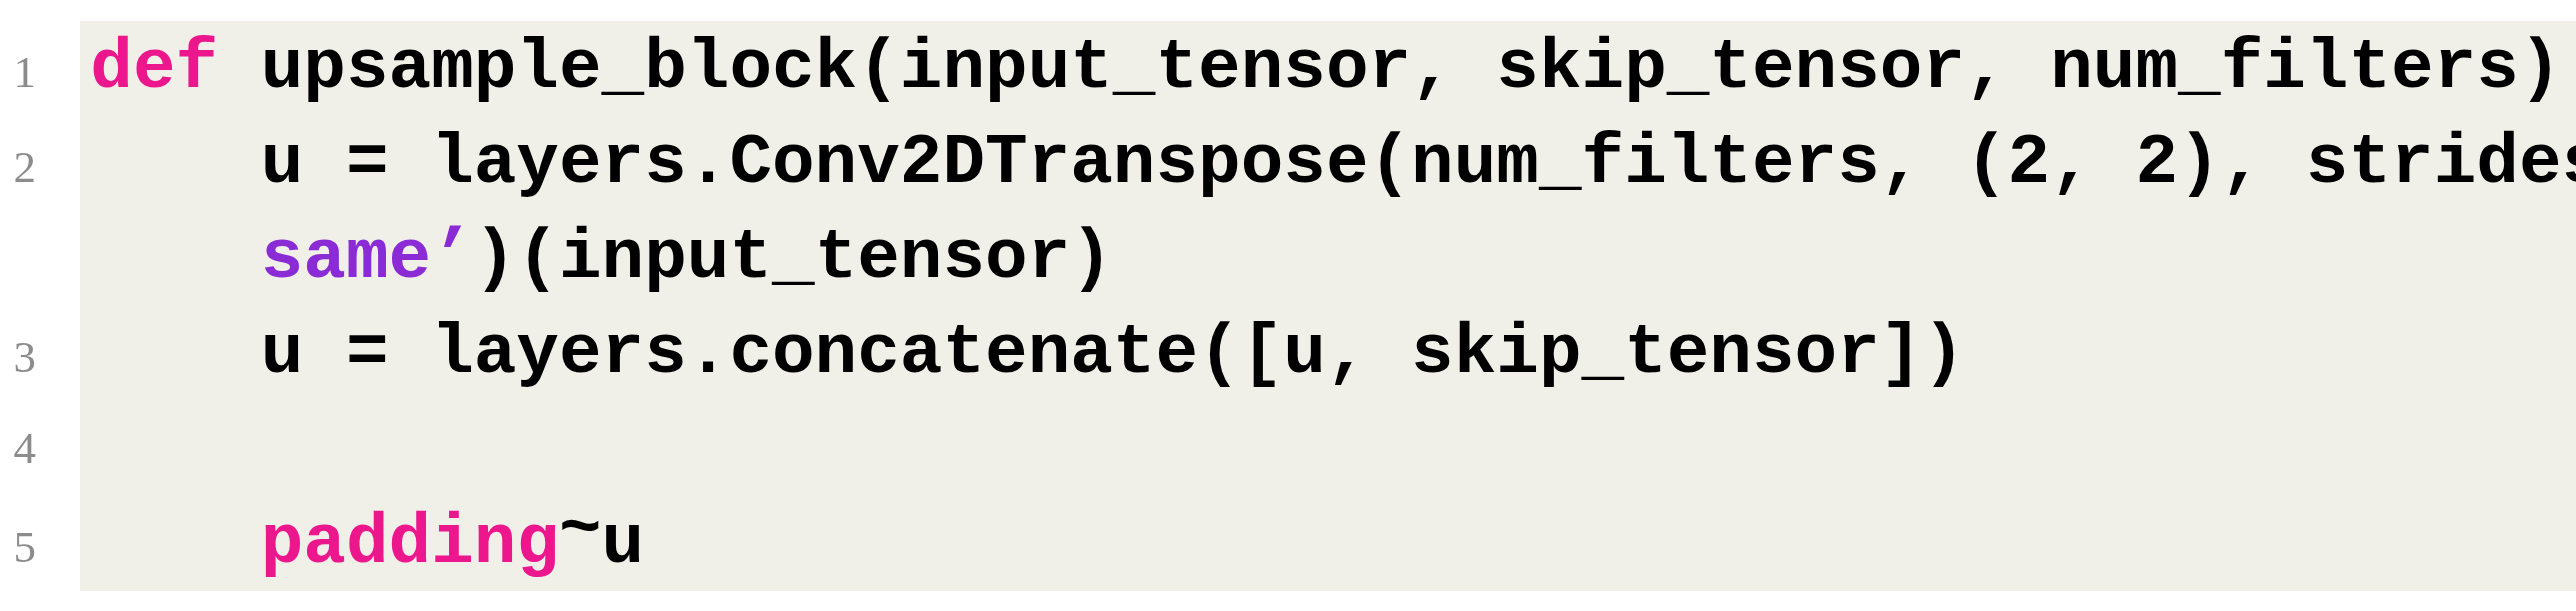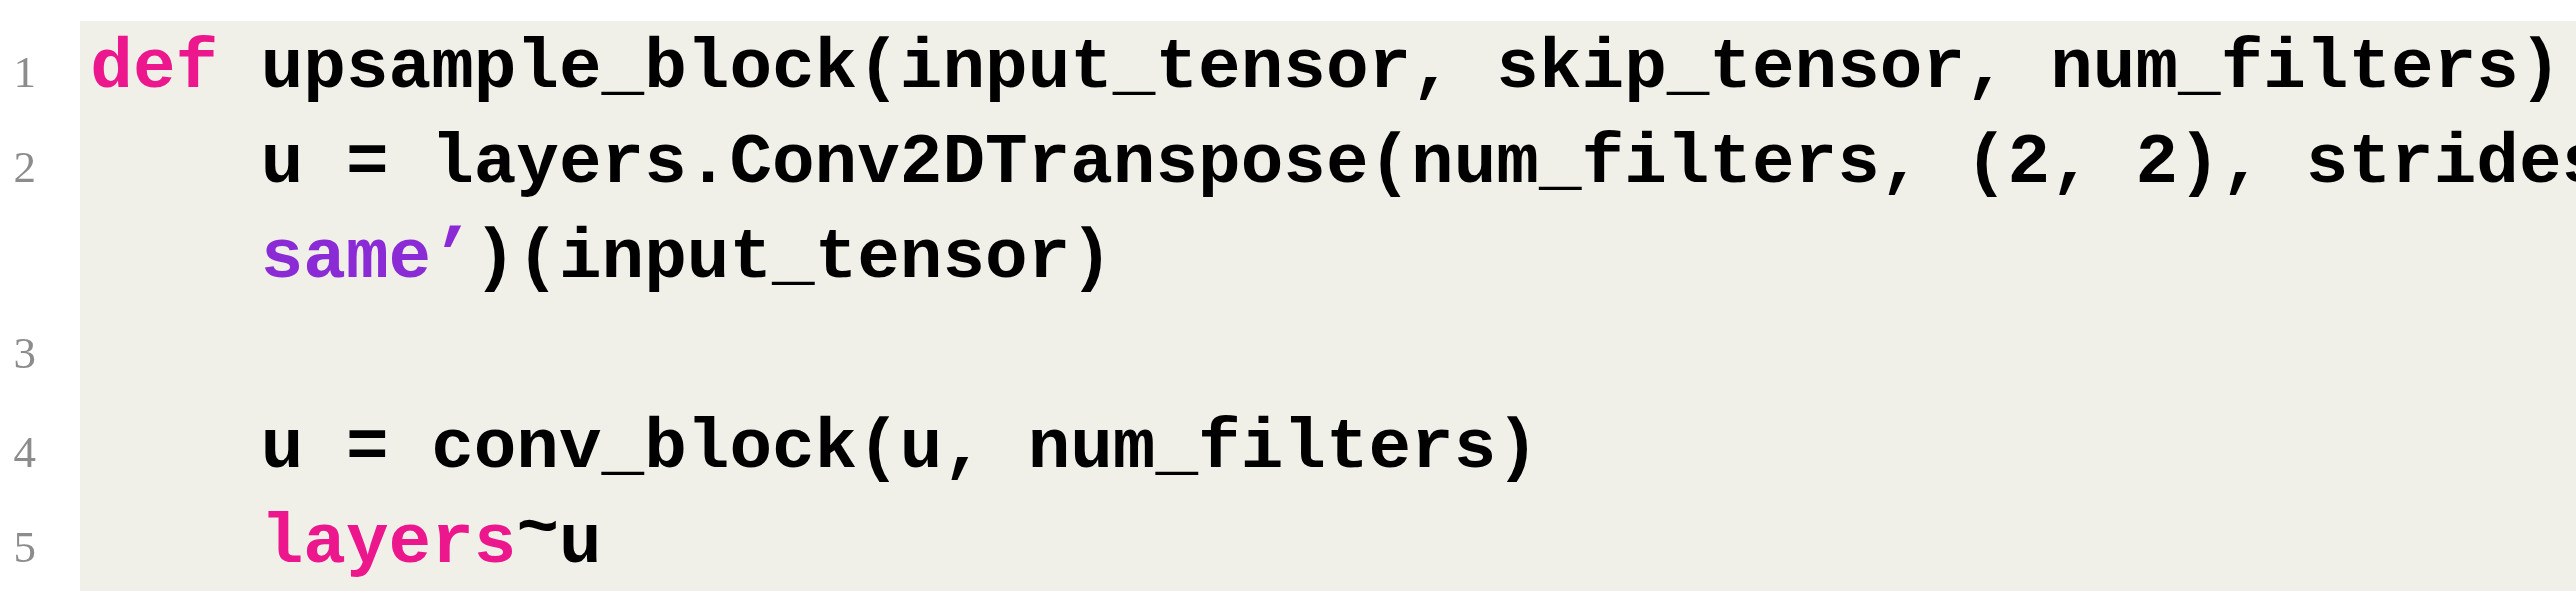--- a/index.html
+++ b/index.html
@@ -76,24 +76,24 @@
       <div class="row">
         <span class="lineno">2</span>
         <span class="codeline"><span class="tok-plain">    u = layers.Conv2DTranspose(num_filters, (2, 2), strides=(2, 2), padding=</span></span>
       </div>
       <div class="row">
         <span class="lineno"></span>
         <span class="codeline"><span class="tok-plain">    </span><span class="tok-string">same’</span><span class="tok-plain">)(input_tensor)</span></span>
       </div>
       <div class="row">
         <span class="lineno">3</span>
+        <span class="codeline"><span class="tok-plain">    u = layers.concatenate([u, skip_tensor])</span></span>
       </div>
       <div class="row">
         <span class="lineno">4</span>
-        <span class="codeline"><span class="tok-plain">    u = conv_block(u, num_filters)</span></span>
       </div>
       <div class="row">
         <span class="lineno">5</span>
-        <span class="codeline"><span class="tok-plain">    </span><span class="tok-keyword">layers</span><span class="tok-tilde">~</span><span class="tok-plain">u</span></span>
+        <span class="codeline"><span class="tok-plain">    </span><span class="tok-keyword">padding</span><span class="tok-tilde">~</span><span class="tok-plain">u</span></span>
       </div>
     </div>
 </div>
 
 
 </body></html>

